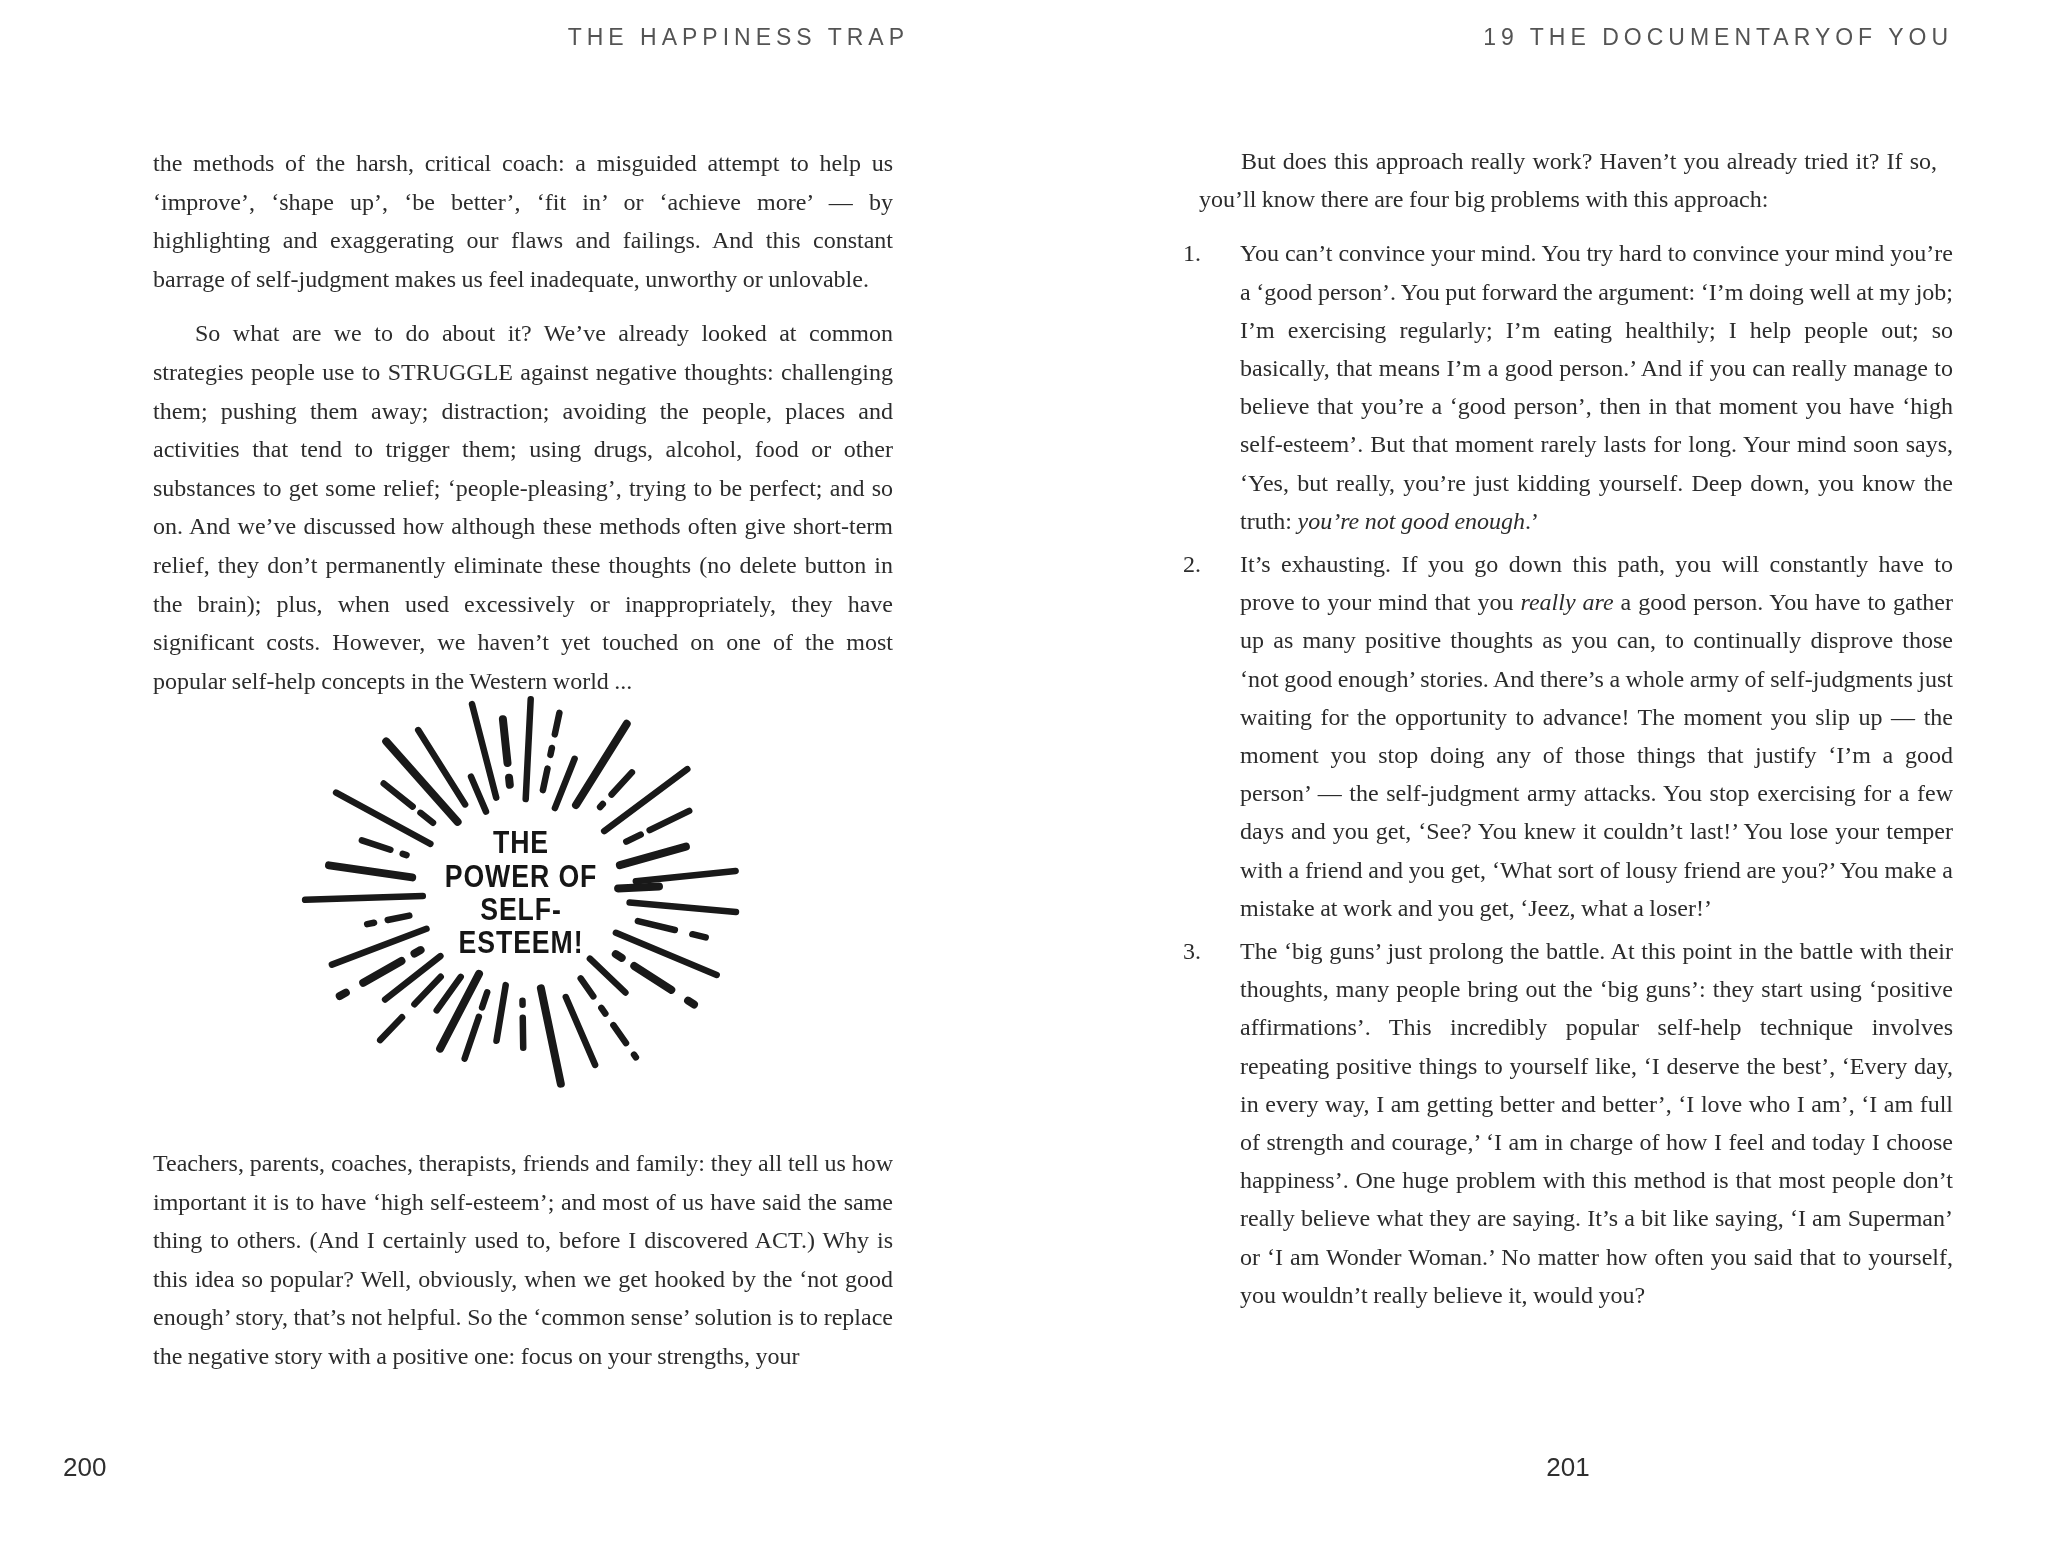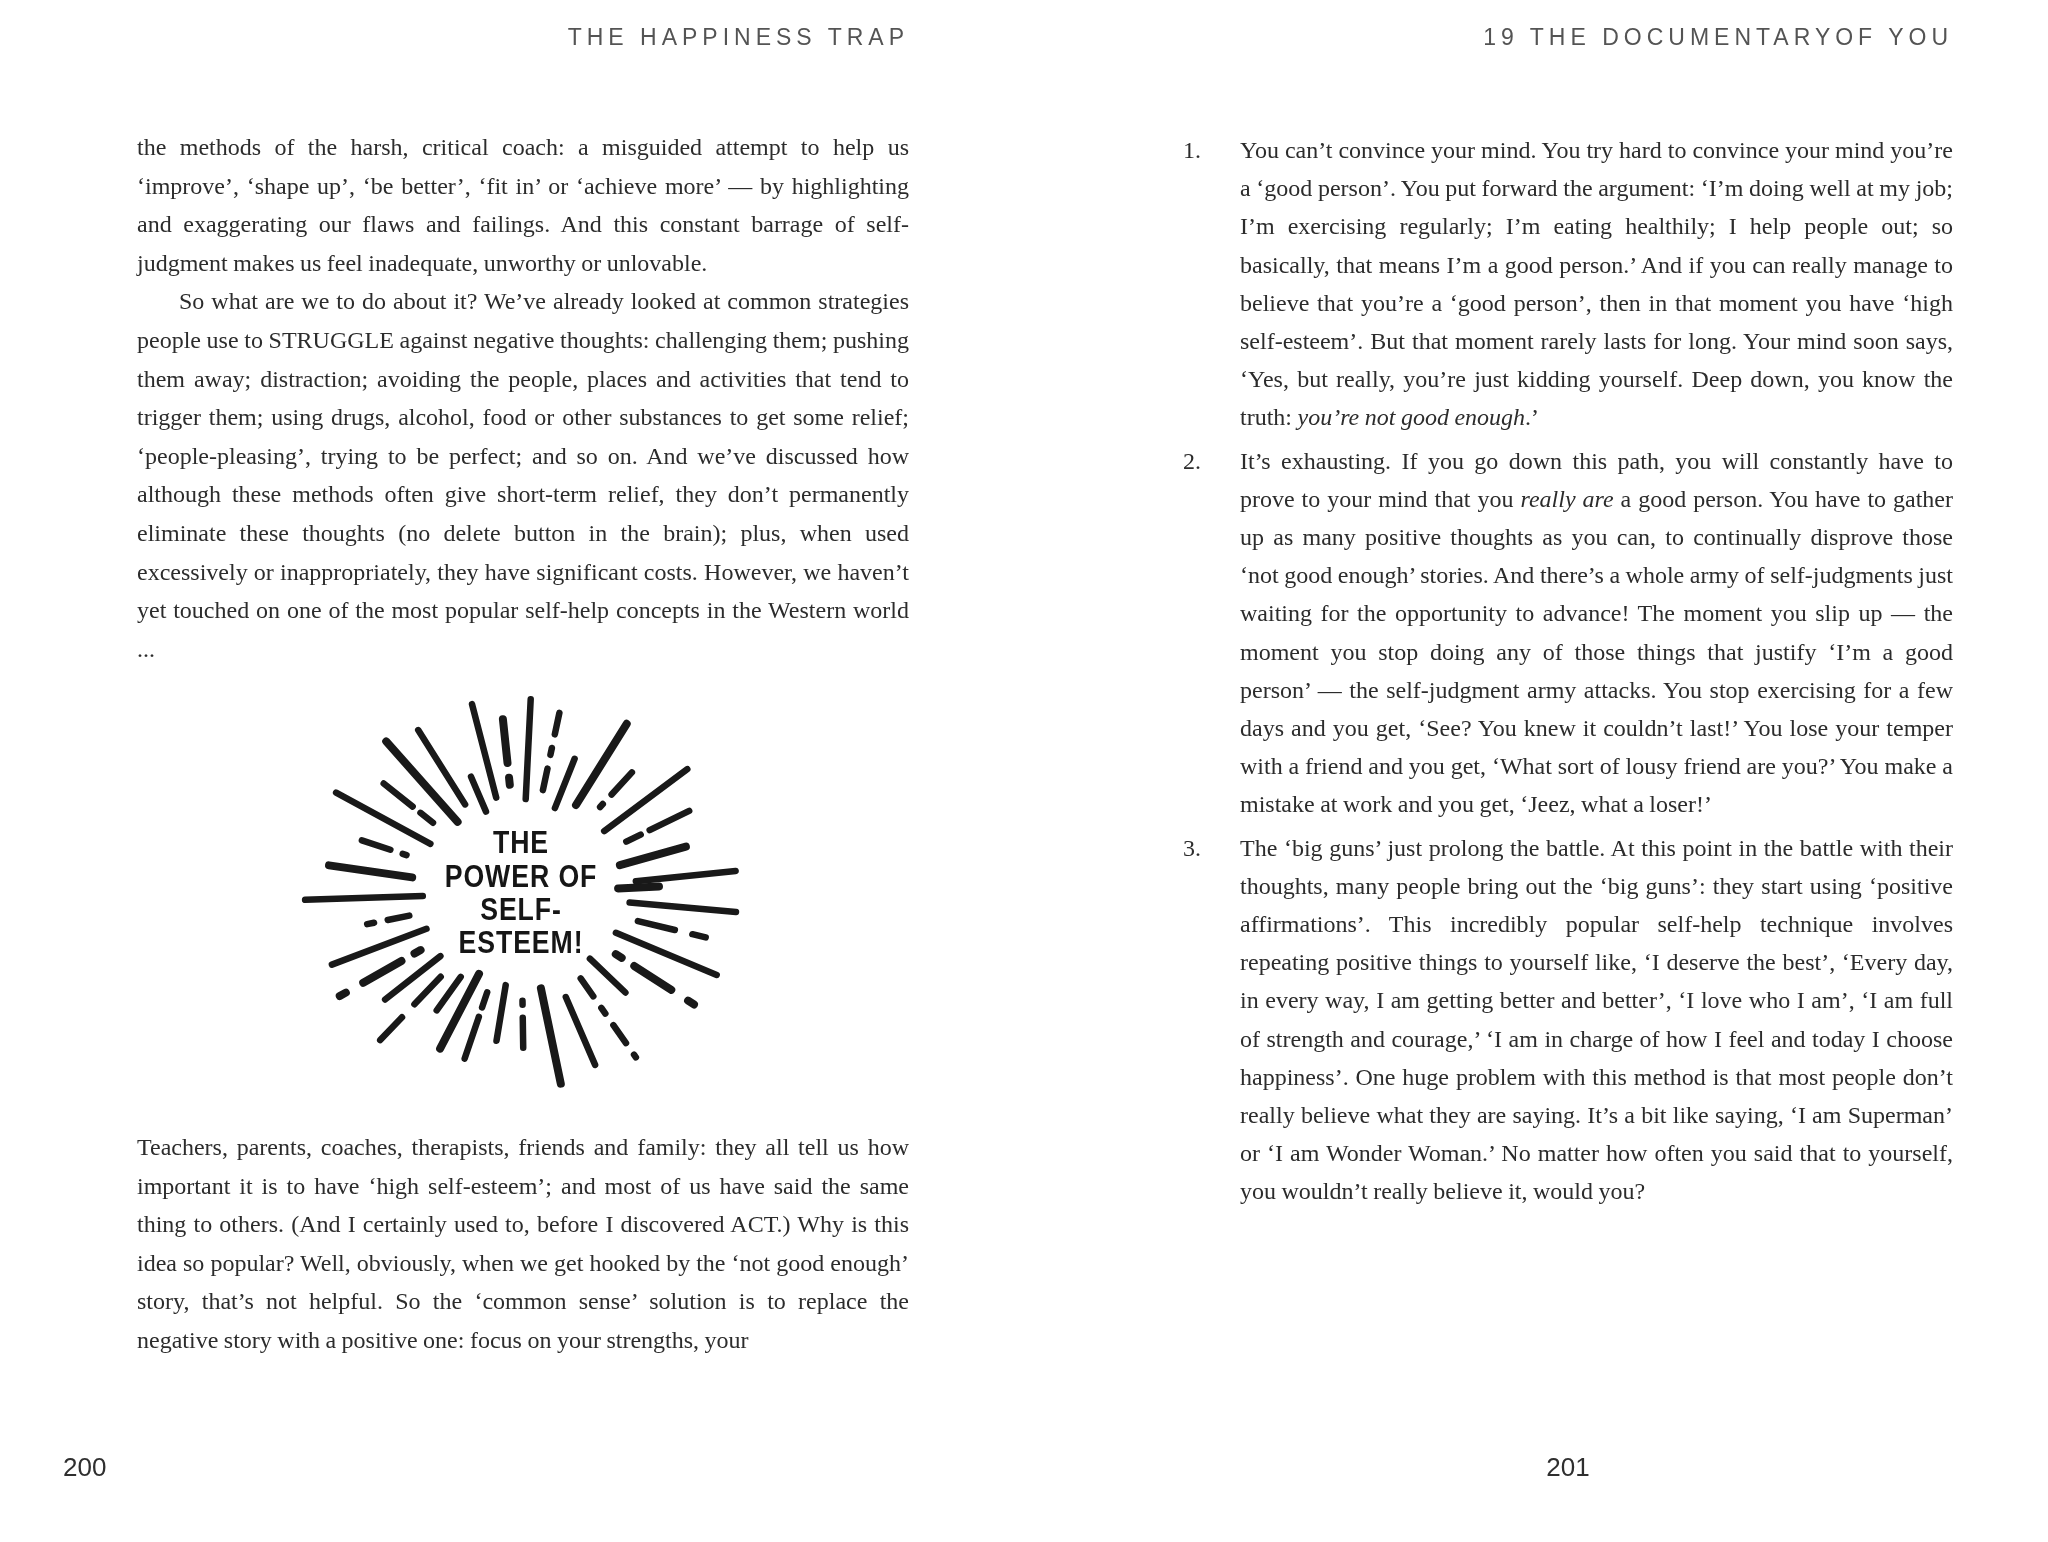--- a/index.html
+++ b/index.html
@@ -8,21 +8,21 @@
           font-family:"Liberation Serif",serif;color:#2c2c2c;overflow:hidden}
   .running-head{position:absolute;top:24px;font-family:"Liberation Sans",sans-serif;
           font-size:23px;font-weight:400;letter-spacing:5px;color:#545454;text-align:right}
   #left-head{left:137px;width:772px}
   #right-head{left:1183px;width:770px}
   .col{position:absolute;font-size:24px;line-height:38.6px;text-align:justify;
        color:#2c2c2c;word-spacing:-0.5px}
   #left-top{left:137px;top:128px;width:772px}
   #left-bottom{left:137px;top:1128px;width:772px}
   #right-col{left:1183px;top:126px;width:770px;line-height:38.2px}
-  .para{margin:0}
+  .para{margin:16px}
   .para.indent{text-indent:42px}
   .b{font-weight:400}
   .i{font-style:italic}
   .list-item{display:flex;align-items:flex-start;margin-top:5px}
   .num{flex:0 0 57px}
   .li-body{flex:1;text-align:justify}
   .burst{position:absolute;left:295px;top:688px;width:452px;height:410px}
   .burst svg{position:absolute;inset:0;width:100%;height:100%}
   .burst-label{position:absolute;inset:0;display:flex;flex-direction:column;align-items:center;
        justify-content:center;font-family:"Liberation Sans",sans-serif;font-weight:700;
@@ -100,20 +100,21 @@
       </div>
 
     <div class="folio" id="folio-left">200</div>
   </section>
 
   <section>
     <div class="running-head" id="right-head">19 THE DOCUMENTARYOF YOU</div>
 
     <div class="col" id="right-col">
       <div>
+          <p class="para indent"><span class="">But does this approach really work? Haven’t you already tried it? If so, you’ll know there are four big problems with this approach:</span></p>
         </div>
       <div>
           <div class="list-item">
             <div class="num">1.</div>
             <div class="li-body"><span class="b ">You can’t convince your mind.</span><span class=""> You try hard to convince your mind you’re a ‘good person’. You put forward the argument: ‘I’m doing well at my job; I’m exercising regularly; I’m eating healthily; I help people out; so basically, that means I’m a good person.’ And if you can really manage to believe that you’re a ‘good person’, then in that moment you have ‘high self-esteem’. But that moment rarely lasts for long. Your mind soon says, ‘Yes, but really, you’re just kidding yourself. Deep down, you know the truth: </span><span class="i">you’re not good enough</span><span class="">.’</span></div>
           </div>
           <div class="list-item">
             <div class="num">2.</div>
             <div class="li-body"><span class="b ">It’s exhausting.</span><span class=""> If you go down this path, you will constantly have to prove to your mind that you </span><span class="i">really are</span><span class=""> a good person. You have to gather up as many positive thoughts as you can, to continually disprove those ‘not good enough’ stories. And there’s a whole army of self-judgments just waiting for the opportunity to advance! The moment you slip up — the moment you stop doing any of those things that justify ‘I’m a good person’ — the self-judgment army attacks. You stop exercising for a few days and you get, ‘See? You knew it couldn’t last!’ You lose your temper with a friend and you get, ‘What sort of lousy friend are you?’ You make a mistake at work and you get, ‘Jeez, what a loser!’</span></div>
           </div>

